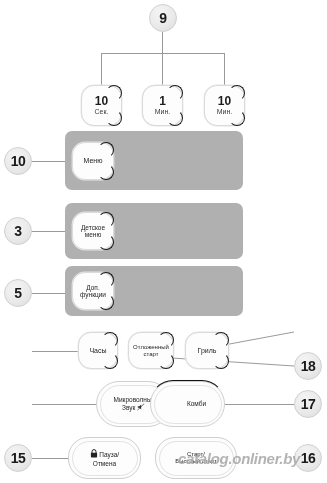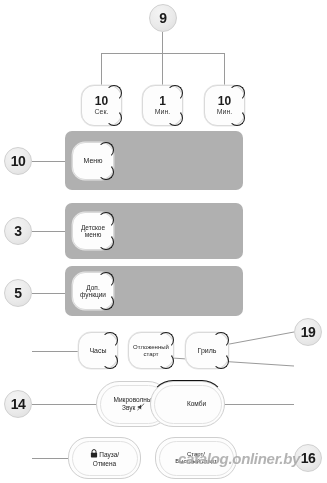--- a/index.html
+++ b/index.html
@@ -214,53 +214,56 @@
   <div class="btn" style="left:128px;top:332px;width:46px;height:37px;">
     <span class="lbl t6">
       <span>Отложенный</span><br>
       <span>старт</span>
     </span>
   </div>
   <div class="btn" style="left:185px;top:332px;width:44px;height:37px;">
     <span class="lbl t7">Гриль</span>
   </div>
 
-  <div class="callout" style="left:294px;top:318px;">
-    <span>19</span>
+  <div class="callout" style="left:294px;top:352px;">
+    <span>18</span>
   </div>
 
   <svg style="position:absolute;left:0;top:0;width:327px;height:483px;z-index:6;overflow:visible;">
     <line x1="294" y1="332" x2="208" y2="348" stroke="#9a9a9a" stroke-width="1"></line>
     <line x1="294" y1="366" x2="172" y2="358" stroke="#9a9a9a" stroke-width="1"></line>
   </svg>
 
-  <div class="callout" style="left:4px;top:390px;">
-    <span>14</span>
-  </div>
   <div class="lead h" style="left:32px;top:404px;width:67px;"></div>
 
+  <div class="callout" style="left:294px;top:390px;">
+    <span>17</span>
+  </div>
   <div class="lead h" style="left:222px;top:404px;width:72px;"></div>
 
   <div class="pill" style="left:96px;top:381px;width:75px;height:46px;border-radius:24px;">
     <span class="pill-inner"></span>
     <span class="lbl t65">
       <span>Микроволны/</span><br>
       <span>Звук</span><span class="icon-mute"><svg width="8" height="8" viewBox="0 0 10 10">
             <path d="M1 4h2l2.2-2v6L3 6H1z" fill="#333"></path>
             <line x1="0.5" y1="9" x2="9" y2="0.8" stroke="#333" stroke-width="0.9"></line>
           </svg></span>
     </span>
   </div>
 
   <div class="pill" style="left:150px;top:381px;width:75px;height:46px;border-radius:24px;">
     <span class="pill-inner"></span>
     <span class="lbl t65" style="padding-left:18px;">Комби</span>
   </div>
   <div class="mw-arc" style="left:150px;top:380px;width:75px;height:46px;"></div>
 
+  <div class="callout" style="left:4px;top:444px;">
+    <span>15</span>
+  </div>
   <div class="lead h" style="left:32px;top:458px;width:40px;"></div>
 
   <div class="callout" style="left:294px;top:444px;align-items:center;">
     <span>16</span>
   </div>
 
   <div class="pill" style="left:68px;top:437px;width:73px;height:42px;border-radius:20px;">
     <span class="pill-inner" style="border-radius:18px;"></span>
     <span class="lbl t65">
       <span class="icon-lock"><svg width="8" height="9" viewBox="0 0 8 9">

